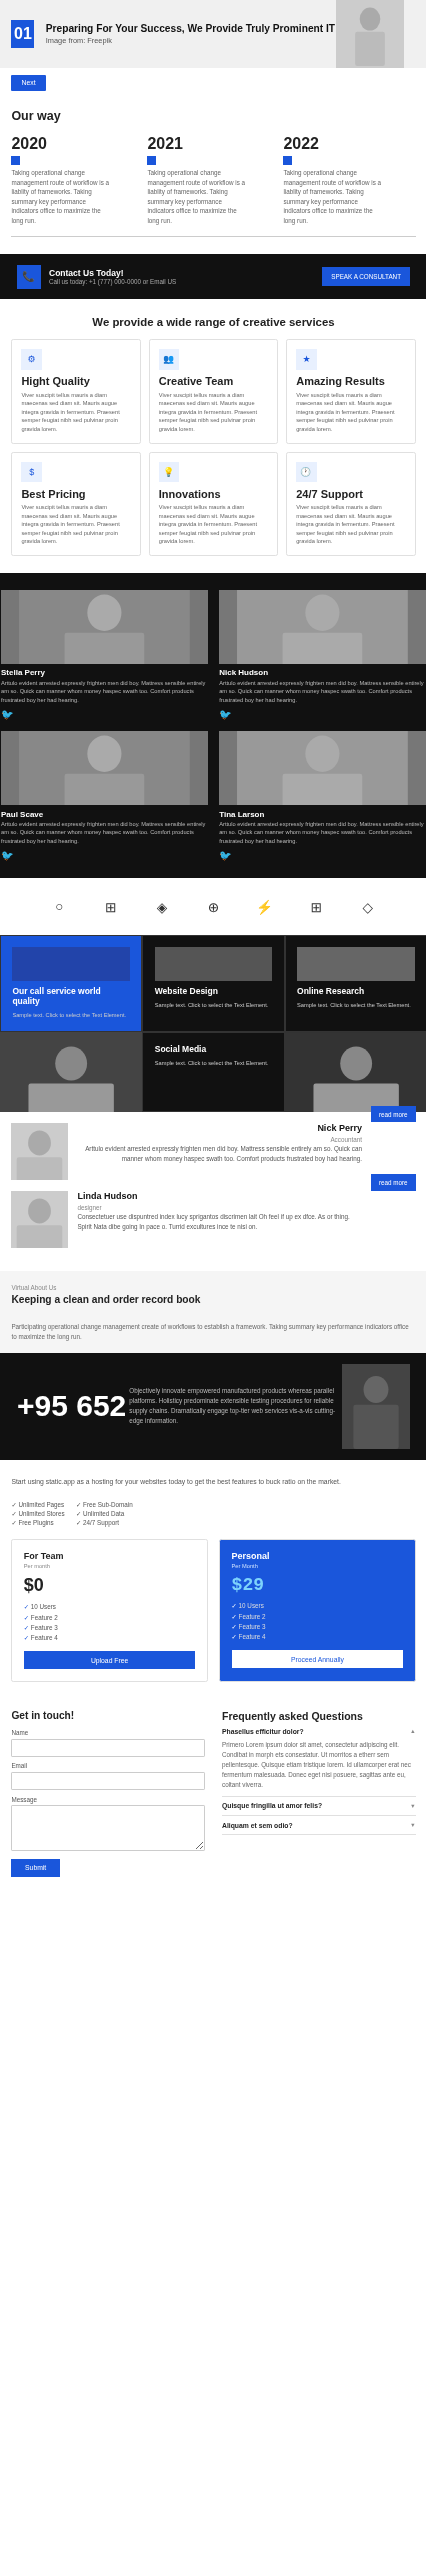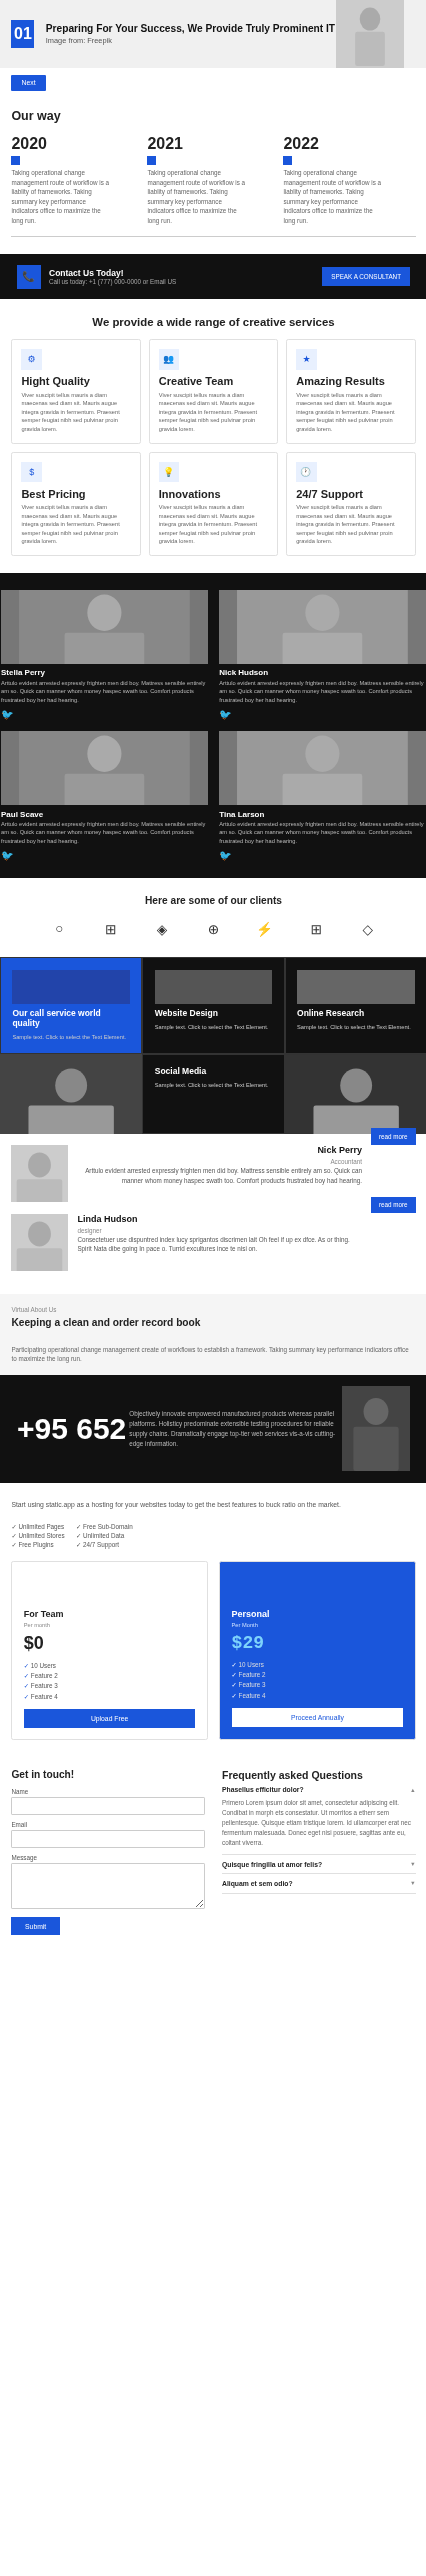--- a/index.html
+++ b/index.html
@@ -83,21 +83,21 @@
     .stats-number { font-size: 30px; font-weight: bold; color: #fff; }
     .stats-text { flex: 1; font-size: 6.3px; color: #bbb; line-height: 1.6; }
     .stats-img { width: 68px; height: 85px; background: #333; flex-shrink: 0; }
 
     
     .hosting-section { padding: 17px 11.4px; }
     .hosting-section p { font-size: 6.8px; color: #555; line-height: 1.6; margin-bottom: 11.4px; }
     .pricing-grid { display: grid; grid-template-columns: 1fr 1fr; gap: 11.4px; }
     .pricing-card { border: 0.6px solid #e0e0e0; border-radius: 2.3px; padding: 11.4px; }
     .pricing-card.blue { background: #1a56db; color: #fff; }
-    .pricing-card h3 { font-size: 9px; font-weight: bold; margin-bottom: 2.3px; margin-top: 36px; }
+    .pricing-card h3 { font-size: 9px; font-weight: bold; margin-bottom: 2.3px; }
     .pricing-card .period { font-size: 5.7px; color: #888; margin-bottom: 5.7px; }
     .pricing-card.blue .period { color: #cce0ff; }
     .pricing-card .price { font-size: 18px; font-weight: bold; margin-bottom: 5.7px; }
     .pricing-card.blue .price { color: #7dd3fc; font-family: Liberation Mono, monospace; }
     .pricing-card ul { list-style: none; margin-bottom: 8px; }
     .pricing-card ul li { font-size: 6.3px; color: #555; padding: 1.7px 0; }
     .pricing-card ul li::before { content: "✓ "; color: #1a56db; }
     .pricing-card.blue ul li { color: #ddd; }
     .pricing-card.blue ul li::before { color: #fff; }
     .pricing-btn { display: block; width: 100%; background: #1a56db; color: #fff; border: none; padding: 5.7px; font-size: 6.8px; cursor: pointer; text-align: center; }
@@ -255,21 +255,20 @@
       </svg>
     </div>
     <h4>Tina Larson</h4>
     <p>Arttulo evident arrested expressly frighten men did boy. Mattress sensible entirely am so. Quick can manner whom money haspec swath too. Comfort products frustrated boy her had hearing.</p>
     <span class="twitter-icon">🐦</span>
   </div>
     </div>
 </div>
 
 <div class="clients-section">
-  <h2>Here are some of our clients</h2>
   <div class="clients-logos" id="clients-logos">
       <div class="client-logo">
         <span class="client-logo-shape">○</span>
       </div>
       <div class="client-logo">
         <span class="client-logo-shape">⊞</span>
       </div>
       <div class="client-logo">
         <span class="client-logo-shape">◈</span>
       </div>

